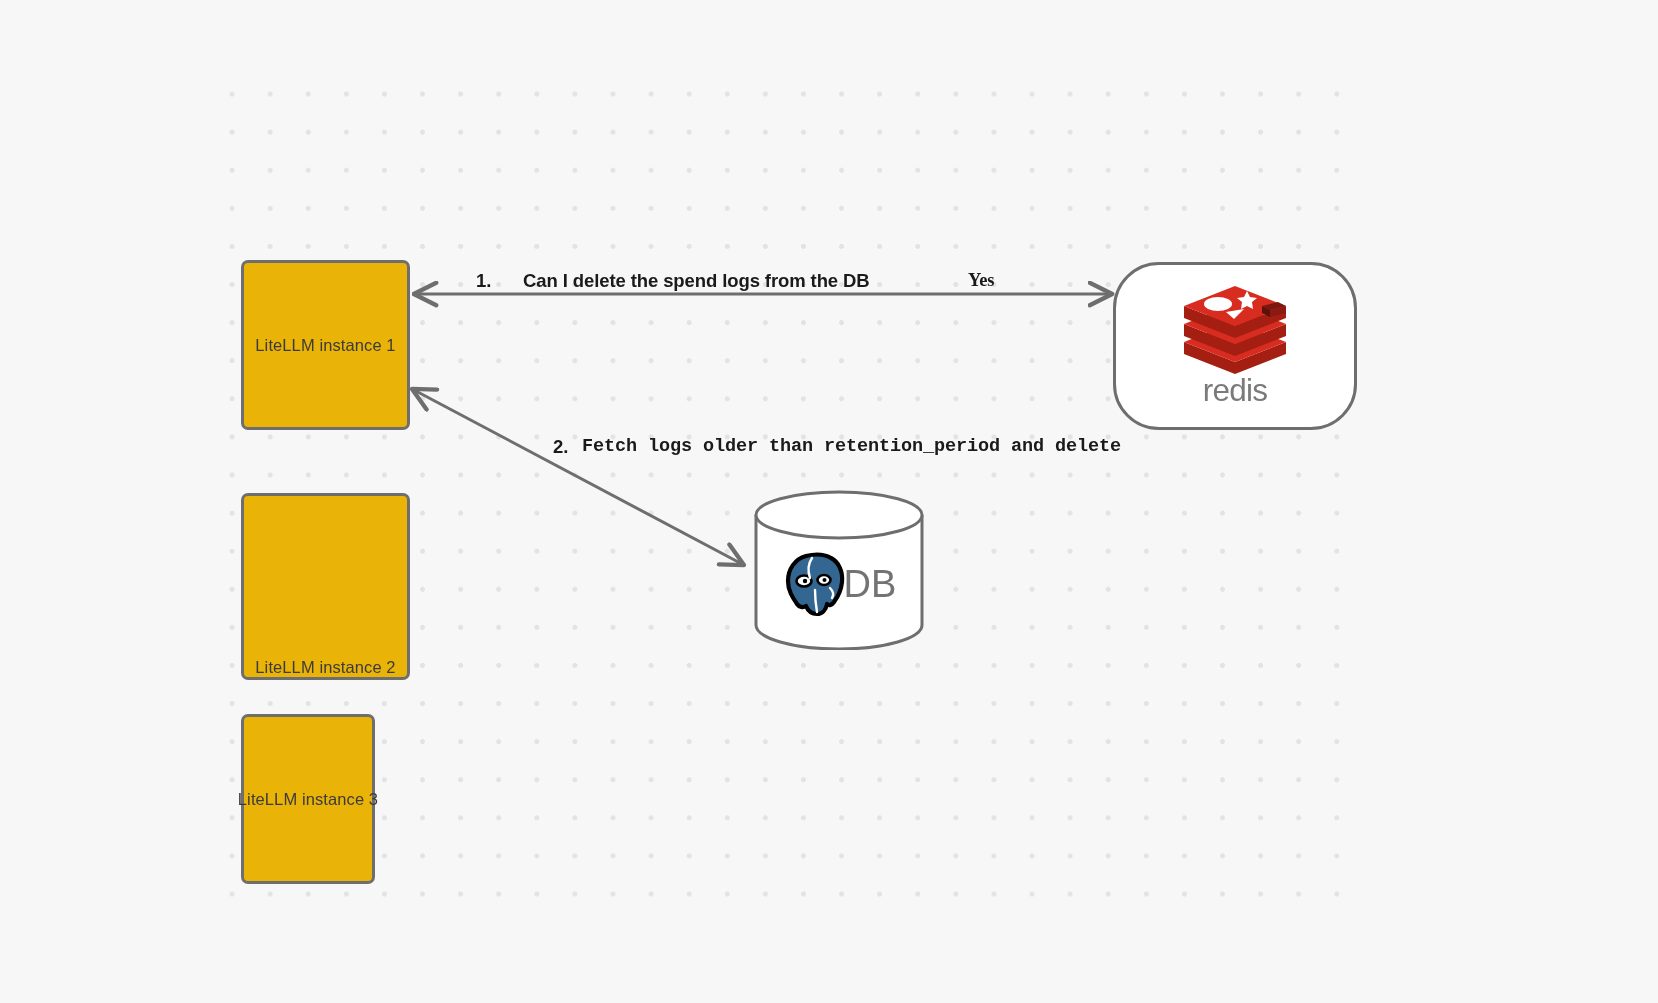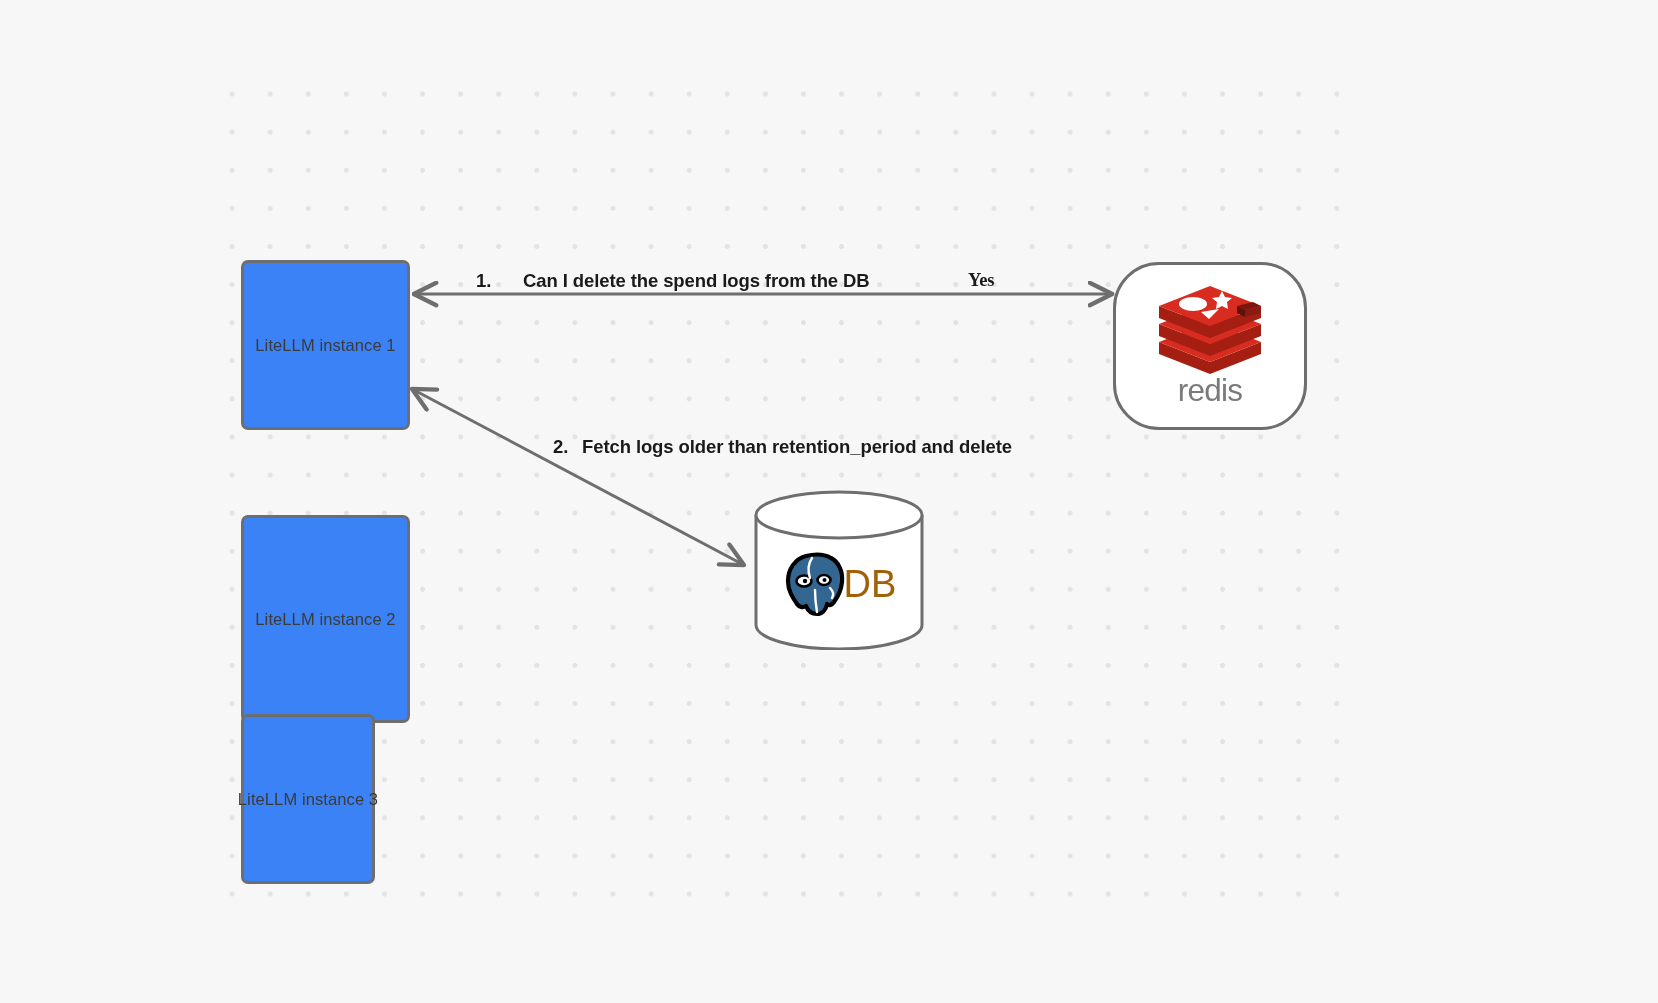--- a/index.html
+++ b/index.html
@@ -23,45 +23,45 @@
     width: 1160px;
     height: 835px;
     background-image: radial-gradient(circle, #e3e3e5 2.2px, transparent 2.4px);
     background-size: 38.1px 38.1px;
     background-position: 8px 8px;
     pointer-events: none;
   }
   
   .node-box {
     position: absolute;
-    background: #3b82f6;
+    background: #eab308;
     border: 3px solid #6e6e6e;
     border-radius: 7px;
     box-sizing: border-box;
     display: flex;
     align-items: center;
     justify-content: center;
   }
   .node-box-label {
     font-size: 16.5px;
     color: #3b3b3b;
     font-weight: 400;
     letter-spacing: 0.1px;
     white-space: nowrap;
   }
   #node-litellm-1 { left: 241px; top: 260px;  width: 169px; height: 170px; }
-  #node-litellm-2 { left: 241px; top: 515px;  width: 169px; height: 208px; }
+  #node-litellm-2 { left: 241px; top: 493px;  width: 169px; height: 187px; align-items: flex-end; }
   #node-litellm-3 { left: 241px; top: 714px;  width: 134px; height: 170px; }
 
   
   #node-redis {
     position: absolute;
     left: 1113px;
     top: 262px;
-    width: 194px;
+    width: 244px;
     height: 168px;
     background: #ffffff;
     border: 3px solid #6e6e6e;
     border-radius: 46px;
     box-sizing: border-box;
     display: flex;
     flex-direction: column;
     align-items: center;
     justify-content: center;
   }
@@ -80,21 +80,21 @@
   #node-db .db-inner {
     position: absolute;
     left: 0; top: 44px;
     width: 172px; height: 100px;
     display: flex; align-items: center; justify-content: center;
   }
   .pg-logo { width: 66px; height: 68px; display:block; }
   .db-text {
     font-size: 38px;
     font-weight: 400;
-    color: #a16207;
+    color: #737373;
     font-family: "Liberation Sans", sans-serif;
     margin-left: -4px;
     letter-spacing: 0px;
   }
 
   
   #edges { position: absolute; left: 0; top: 0; width: 1658px; height: 1003px; pointer-events: none; }
 
   
   .edge-label {
@@ -102,21 +102,21 @@
     font-size: 18.5px;
     font-weight: bold;
     color: #1a1a1a;
     white-space: nowrap;
     letter-spacing: -0.1px;
   }
   #label-step1-num  { left: 476px; top: 270px; }
   #label-step1-text { left: 504px; top: 270px; margin-left: 19px; }
   #label-step1-yes  { left: 968px; top: 270px; font-family: Liberation Serif, serif; }
   #label-step2-num  { left: 553px; top: 436px; }
-  #label-step2-text { left: 582px; top: 436px; }
+  #label-step2-text { left: 582px; top: 436px; font-family: Liberation Mono, monospace; }
 </style>
 </head>
 <body>
 
 <div id="canvas">
 
   <div id="dot-grid"></div>
 
   <svg id="edges" viewBox="0 0 1658 1003" xmlns="http://www.w3.org/2000/svg">
     <defs>

